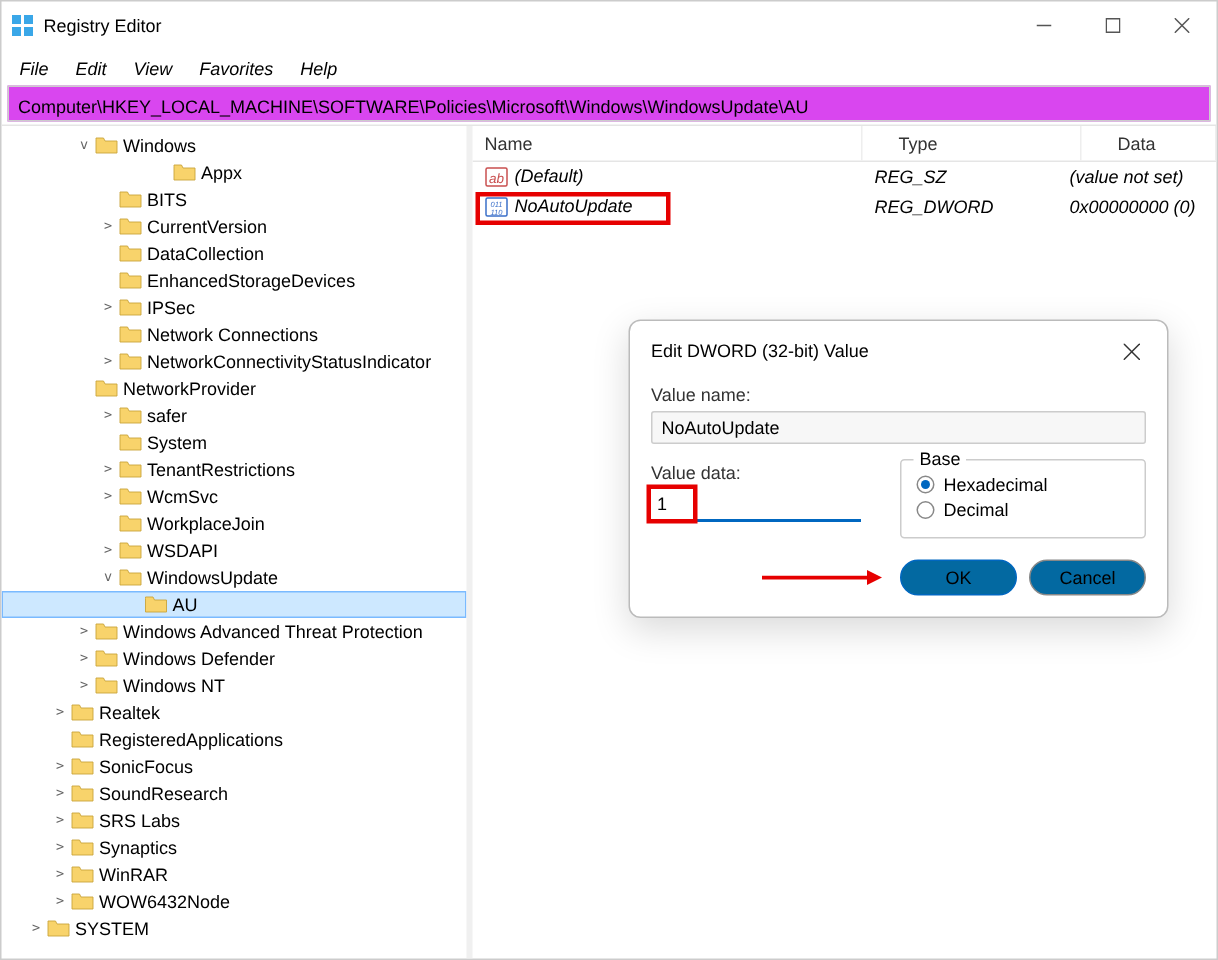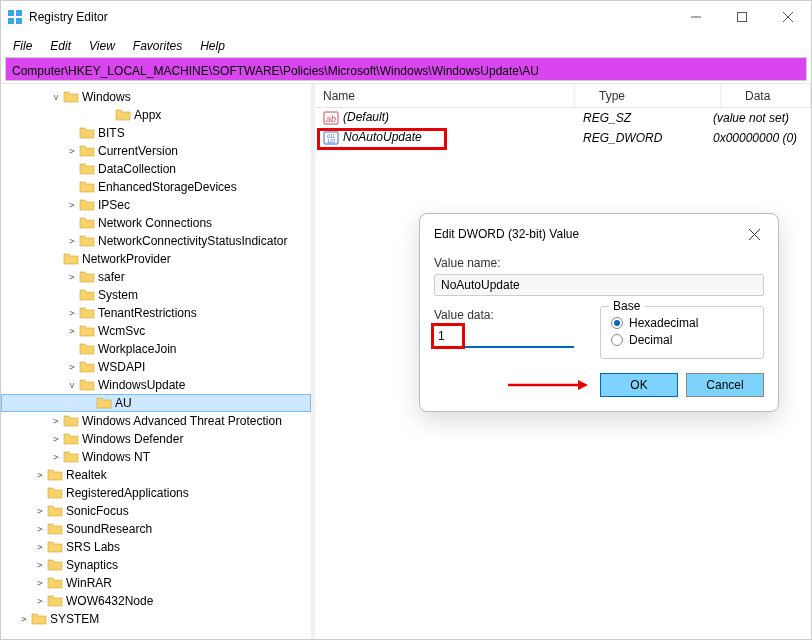--- a/index.html
+++ b/index.html
@@ -57,21 +57,21 @@
   .dlg-row { display: flex; gap: 2px; margin-top: 10px; }
   .dlg-col { flex: 1; }
   .dlg-input-wrap { position: relative; }
   .dlg-input { width: 140px; border: none; border-bottom: 2px solid #0067c0; padding: 3px 4px; font-size: 12px; outline: none; }
   .fieldset { border: 1px solid #ccc; border-radius: 3px; padding: 6px 10px 8px 10px; position: relative; }
   .fieldset .legend { position: absolute; top: -8px; left: 8px; background: #fff; padding: 0 4px; font-size: 12px; }
   .radio-row { display:flex; align-items:center; gap:6px; margin: 3px 0; }
   .radio { width:12px; height:12px; border:1px solid #888; border-radius:50%; display:inline-flex; align-items:center; justify-content:center; }
   .radio.checked::after { content:""; width:6px; height:6px; background:#0067c0; border-radius:50%; }
   .dlg-buttons { display:flex; justify-content:flex-end; gap:8px; margin-top: 14px; align-items:center; }
-  .dlg-btn { width: 78px; height: 24px; border: 1px solid #888; border-radius: 0; background: #7dd3fc; font-size:12px; display:flex; align-items:center; justify-content:center; }
+  .dlg-btn { width: 78px; height: 24px; border: 1px solid #888; border-radius: 12px; background: #0369a1; font-size:12px; display:flex; align-items:center; justify-content:center; }
   .dlg-btn.primary { border-color: #0067c0; }
 
   .close-x { width:20px; height:20px; display:flex; align-items:center; justify-content:center; }
 
 </style>
 </head>
 <body>
 
 <div class="window">
 

